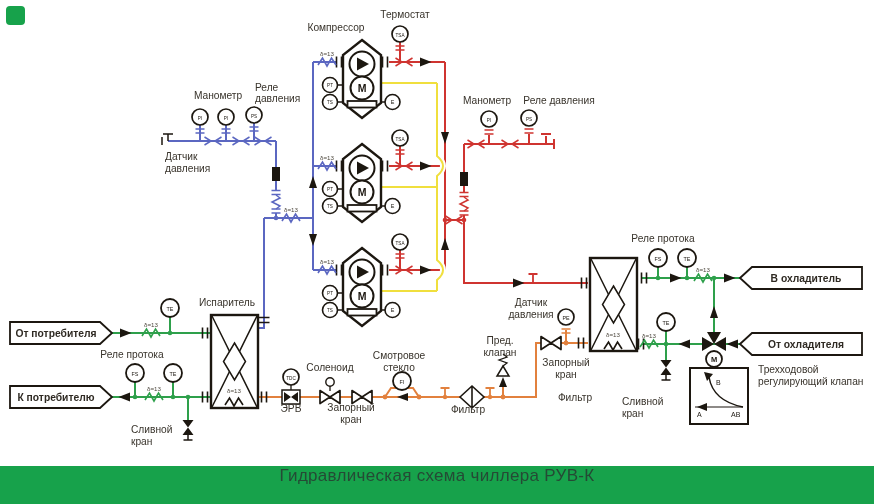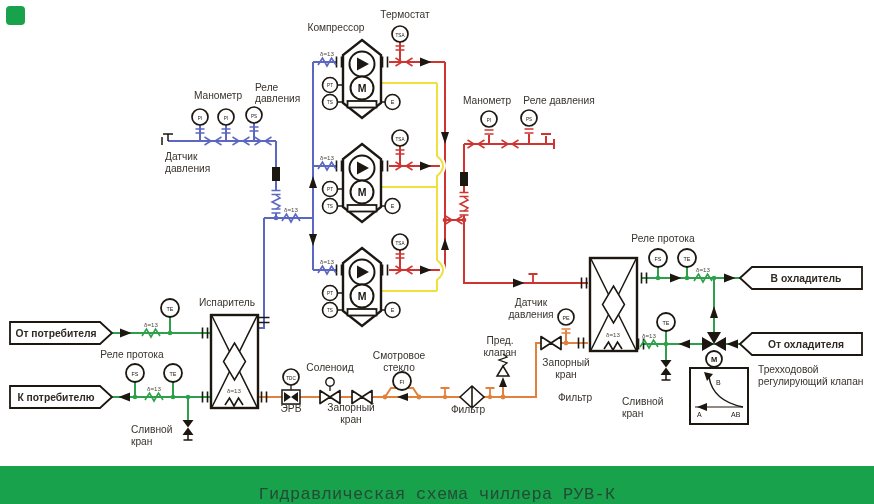--- a/index.html
+++ b/index.html
@@ -8,21 +8,21 @@
   .lbl{font-family:"Liberation Sans",sans-serif;font-size:10.2px;fill:#38332b;}
   .lbl-b{font-family:"Liberation Sans",sans-serif;font-size:10.3px;font-weight:bold;fill:#2f2a23;}
   .ins{font-family:"Liberation Sans",sans-serif;font-size:6.2px;fill:#4c463c;}
   .tag{font-family:"Liberation Sans",sans-serif;font-size:4.6px;fill:#1c1710;}
   .tag2{font-family:"Liberation Sans",sans-serif;font-size:5.4px;fill:#1c1710;}
   .mtxt{font-family:"Liberation Sans",sans-serif;font-size:10.5px;font-weight:bold;fill:#1c1710;}
   .m2{font-family:"Liberation Sans",sans-serif;font-size:7.5px;font-weight:bold;fill:#1c1710;}
   .cv{font-family:"Liberation Sans",sans-serif;font-size:7px;fill:#1c1710;}
   .pipe{fill:none;stroke-width:2;}
   #logo-mark{position:absolute;left:6px;top:6px;width:19px;height:19px;border-radius:4px;}
-  #footer-bar{position:absolute;left:0;top:466px;width:874px;height:38px;display:flex;align-items:flex-end;justify-content:center;font-family:Liberation Mono, monospace;}
+  #footer-bar{position:absolute;left:0;top:466px;width:874px;height:38px;display:flex;align-items:flex-start;justify-content:center;}
   #footer-title{font-size:17px;letter-spacing:.3px;color:#254a35;font-weight:500;}
 </style>
 </head>
 <body>
 
 <div id="logo-mark" style="background:#17a24b;"></div>
 
 <svg id="scheme" width="874" height="466" viewBox="0 0 874 466">
 <defs>
   <g id="gc">

